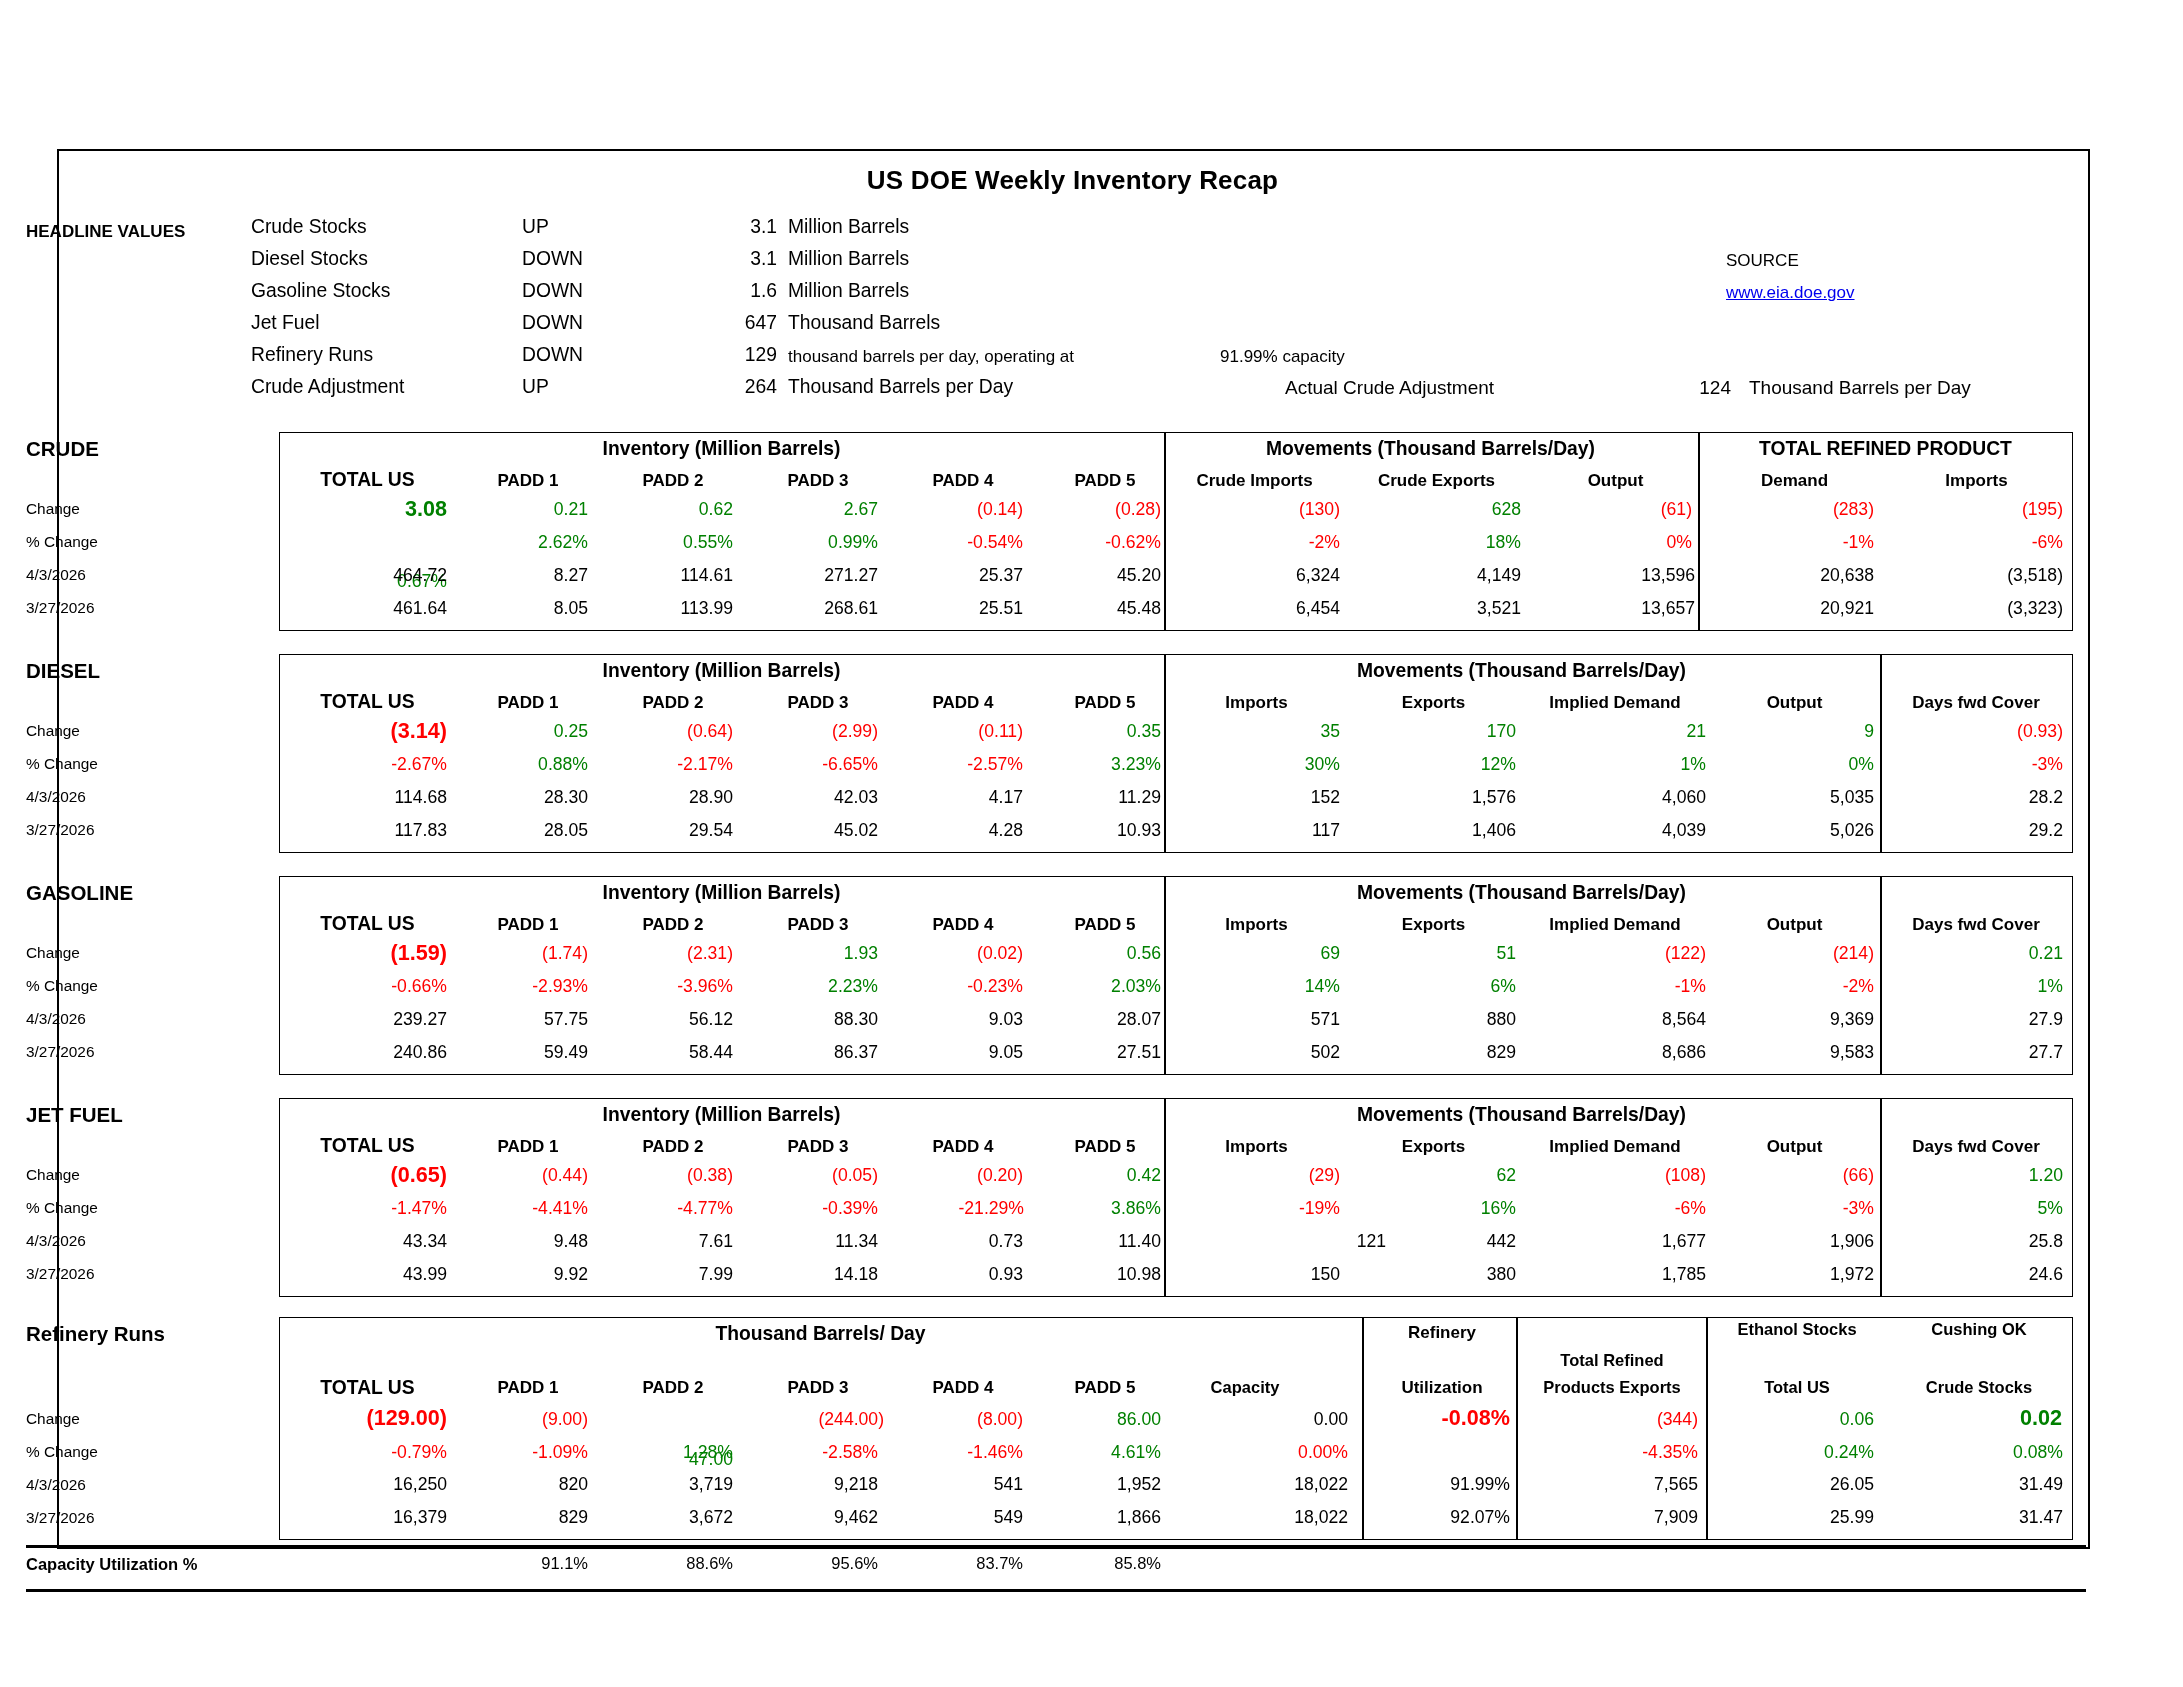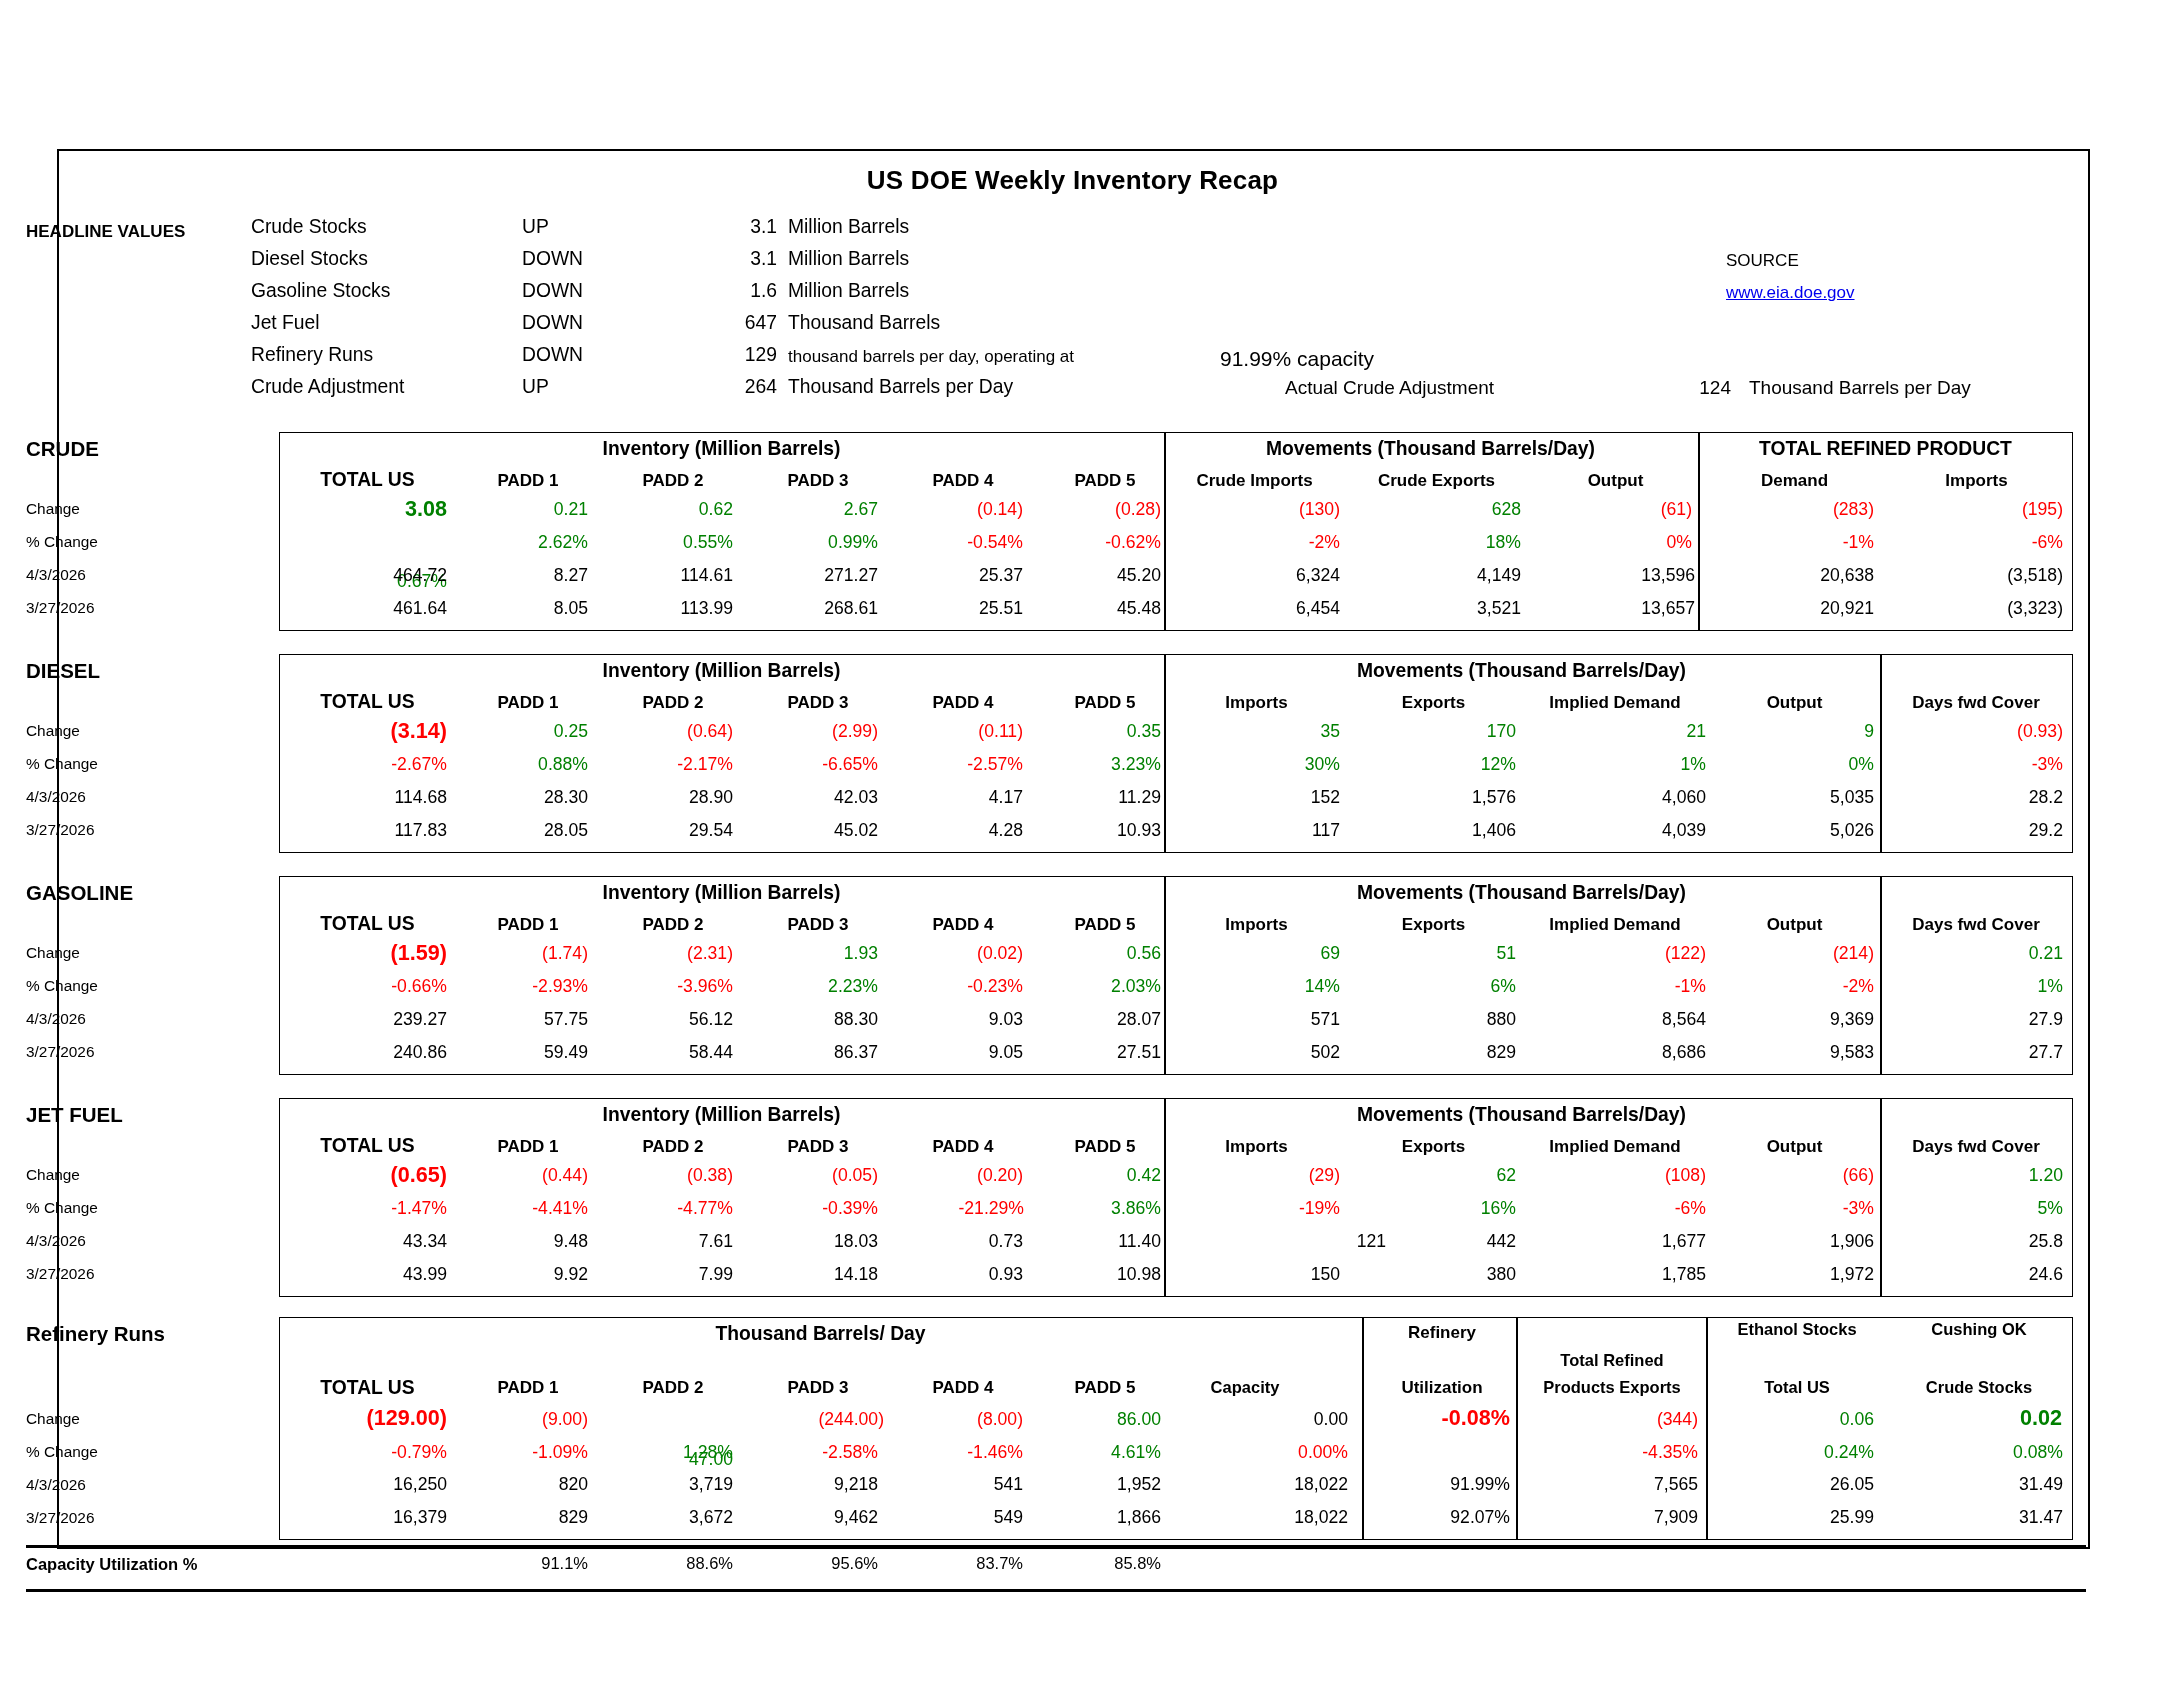--- a/index.html
+++ b/index.html
@@ -13,21 +13,21 @@
   .title{position:absolute;left:0;top:13.6px;width:2027px;text-align:center;
          font-size:26px;font-weight:bold;letter-spacing:0.2px;}
 
   
   .hl-label{position:absolute;left:0;top:0;font-size:17px;font-weight:bold;white-space:nowrap;}
   .hl-row{position:absolute;left:0;width:2024px;height:32px;}
   .hl-name{position:absolute;left:225px;font-size:19.3px;white-space:nowrap;}
   .hl-dir{position:absolute;left:496px;font-size:19.3px;white-space:nowrap;}
   .hl-val{position:absolute;left:637px;width:114px;text-align:right;font-size:19.3px;}
   .hl-unit{position:absolute;left:762px;font-size:19.3px;white-space:nowrap;}
-  .hl-extra{position:absolute;font-size:21px;white-space:nowrap;}
+  .hl-extra{position:absolute;font-size:17px;white-space:nowrap;}
 
   .src-label{position:absolute;left:1700px;font-size:17px;}
   .src-link{position:absolute;left:1700px;font-size:17px;color:#0000ee;text-decoration:underline;}
 
   
   .sec{position:absolute;}
   .sec-title{position:absolute;font-size:20.5px;font-weight:bold;white-space:nowrap;}
   .rowlab{position:absolute;font-size:15.4px;white-space:nowrap;}
 
   .box{position:absolute;border:1.7px solid #000;box-sizing:border-box;background:#fff;}
@@ -376,21 +376,21 @@
     <div class="cell pos" style="left:1018px;top:100px;width:117px;">3.86%</div>
     <div class="cell neg" style="left:1166px;top:100px;width:148px;">-19%</div>
     <div class="cell pos" style="left:1342px;top:100px;width:148px;">16%</div>
     <div class="cell neg" style="left:1529px;top:100px;width:151px;">-6%</div>
     <div class="cell neg" style="left:1700px;top:100px;width:148px;">-3%</div>
     <div class="cell pos" style="left:1888px;top:100px;width:149px;">5%</div>
 
     <div class="cell blk" style="left:273px;top:133px;width:148px;">43.34</div>
     <div class="cell blk" style="left:443px;top:133px;width:119px;">9.48</div>
     <div class="cell blk" style="left:588px;top:133px;width:119px;">7.61</div>
-    <div class="cell blk" style="left:733px;top:133px;width:119px;">18.03</div>
+    <div class="cell blk" style="left:733px;top:133px;width:119px;">11.34</div>
     <div class="cell blk" style="left:878px;top:133px;width:119px;">0.73</div>
     <div class="cell blk" style="left:1018px;top:133px;width:117px;">11.40</div>
     <div class="cell blk" style="left:1212px;top:133px;width:148px;">121</div>
     <div class="cell blk" style="left:1342px;top:133px;width:148px;">442</div>
     <div class="cell blk" style="left:1529px;top:133px;width:151px;">1,677</div>
     <div class="cell blk" style="left:1700px;top:133px;width:148px;">1,906</div>
     <div class="cell blk" style="left:1888px;top:133px;width:149px;">25.8</div>
 
     <div class="cell blk" style="left:273px;top:166px;width:148px;">43.99</div>
     <div class="cell blk" style="left:443px;top:166px;width:119px;">9.92</div>

